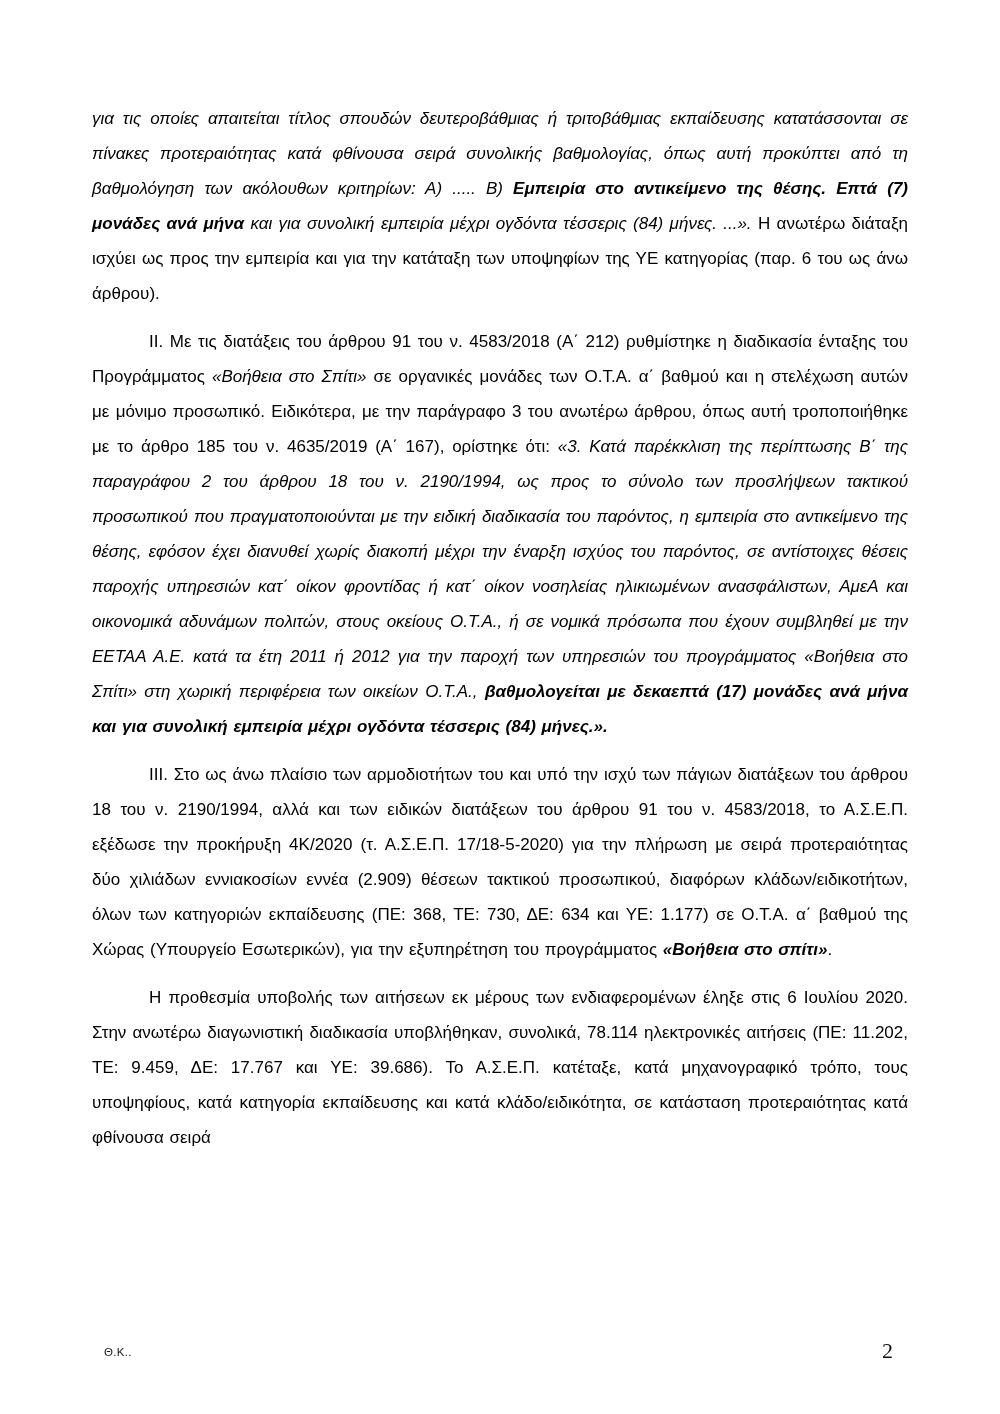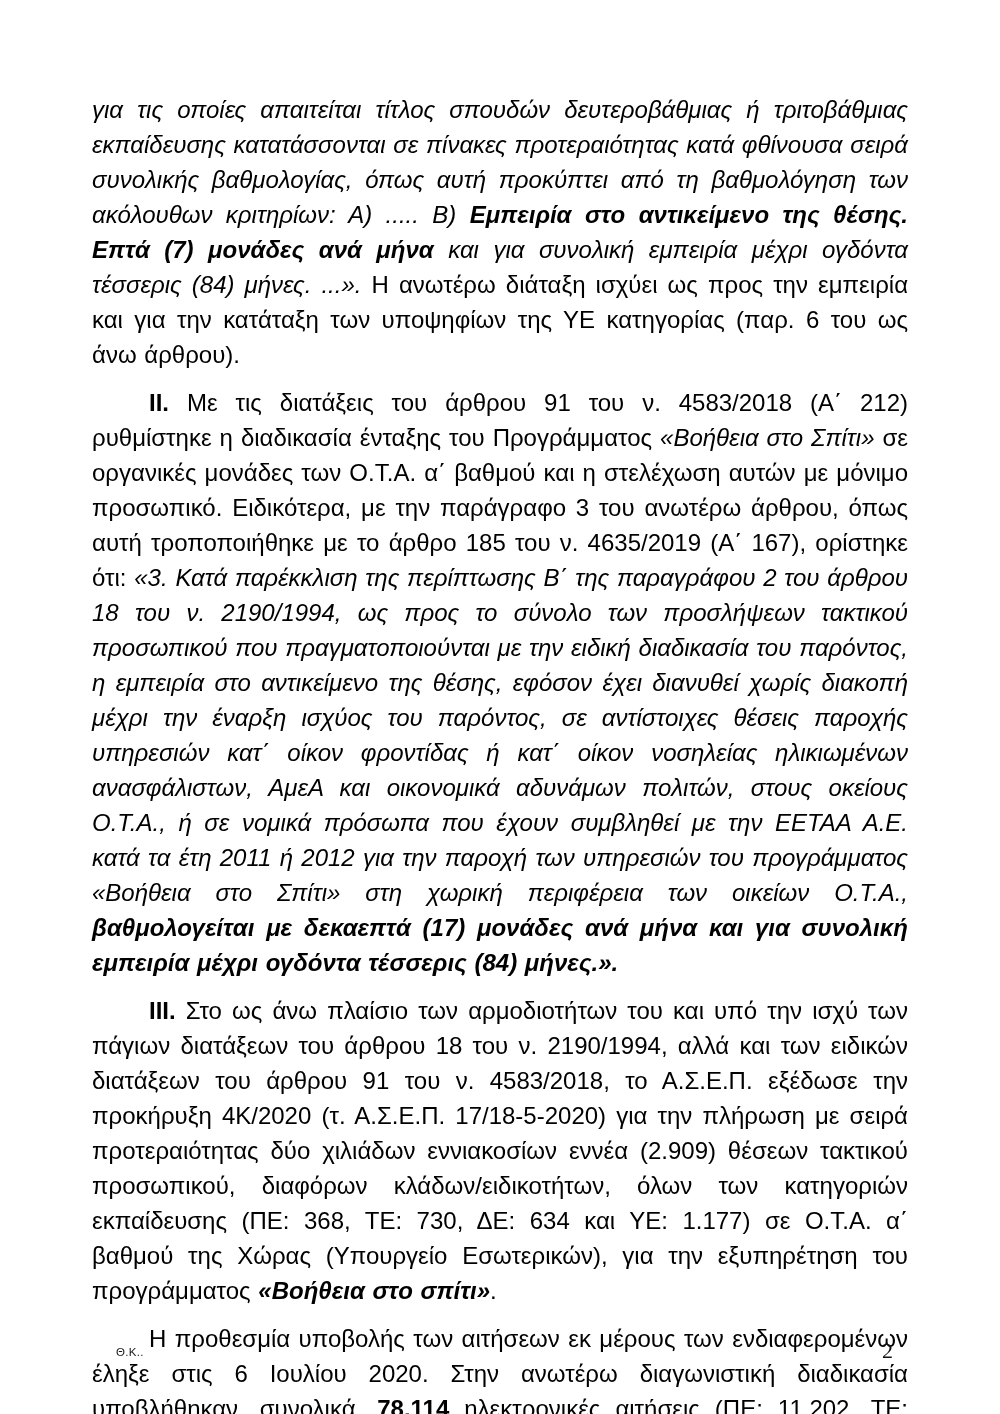--- a/index.html
+++ b/index.html
@@ -17,34 +17,34 @@
     color: #000000;
     font-family: "Liberation Sans", sans-serif;
   }
   .doc-body {
     position: absolute;
     left: 92px;
     top: 92px;
     width: 816px;
   }
   p.para {
-    margin: 0 0 13px 0;
+    margin: 9px 0 13px 0;
     text-align: justify;
-    font-size: 24px;
+    font-size: 17px;
     line-height: 35px;
     word-spacing: 1px;
   }
   p.para.indent { text-indent: 57px; }
-  .b  { font-weight: bold; }
+  .b  { font-weight: normal; }
   .i  { font-style: italic; }
   .bi { font-weight: bold; font-style: italic; }
   .u  { text-underline-offset: 4px; }
   .footer-initials {
     position: absolute;
-    left: 116px;
+    left: 104px;
     top: 1346px;
     font-size: 11.5px;
     color: #1a1a1a;
     letter-spacing: 0.3px;
   }
   .page-number {
     position: absolute;
     left: 882px;
     top: 1338px;
     font-family: "Liberation Serif", serif;

